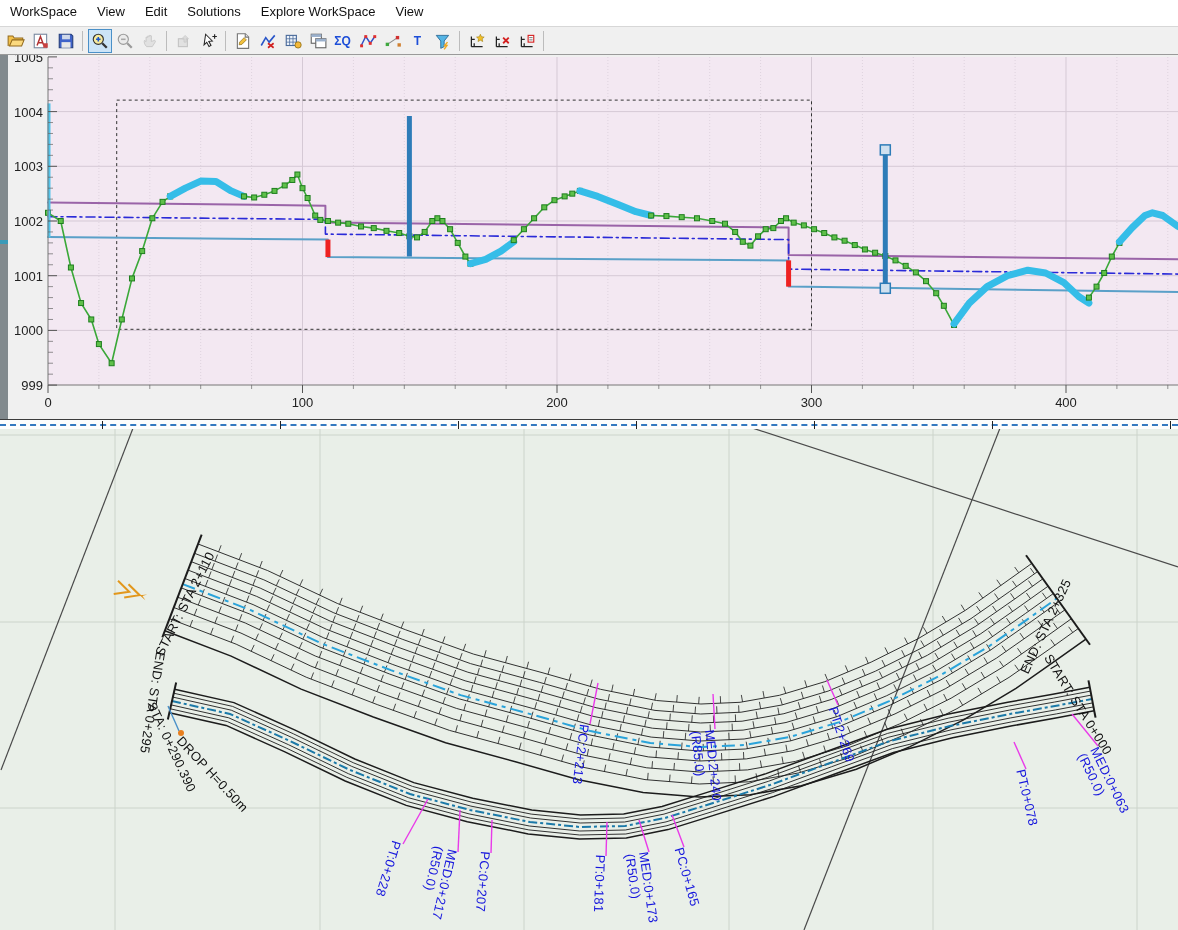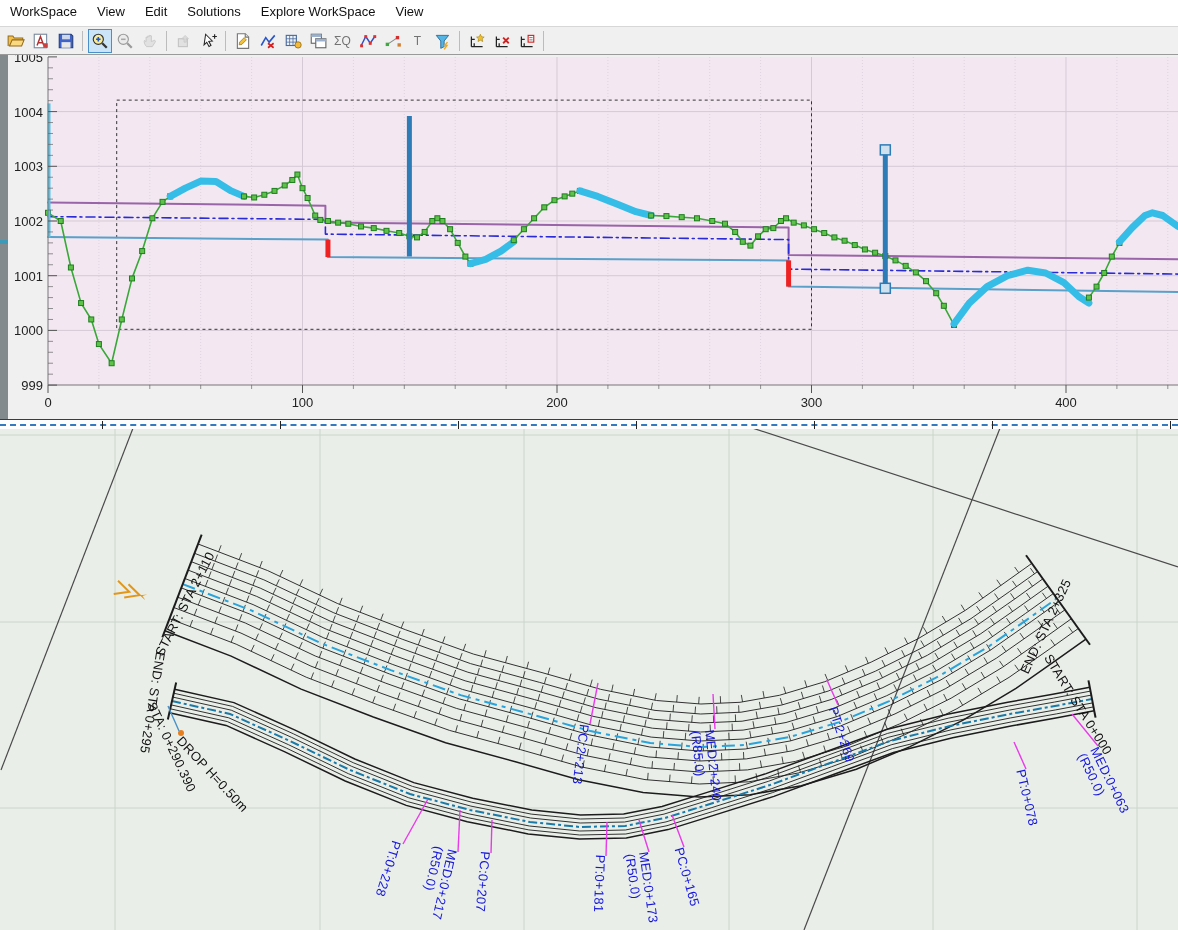--- a/index.html
+++ b/index.html
@@ -11,21 +11,21 @@
     display:flex; align-items:flex-start; font-size:13px; color:#111; }
   .menu-item { padding:4px 10px; cursor:default; }
 
   
   .toolbar { height:28px; background:#f0f0f0; border-bottom:1px solid #9a9a9a;
     display:flex; align-items:center; padding-left:3px; }
   .tb { width:24px; height:24px; display:inline-flex; align-items:center;
     justify-content:center; margin:0 0.5px; border:1px solid transparent; }
   .tb.active { background:#cce4f7; border:1px solid #4a90c8; }
   .tb.disabled { opacity:.45; filter:grayscale(1); }
-  .tb.txt { font-size:12px; font-weight:normal; color:#737373; }
+  .tb.txt { font-size:12px; font-weight:bold; color:#1d4ed8; }
   .tbsep { width:1px; height:20px; background:#bcbcbc; margin:0 4px; }
 
   
   .profile-pane { position:relative; height:364px; background:#f0f0f0; }
   #profile-svg { position:absolute; left:0; top:0; }
   .edge-strip { position:absolute; left:0; top:0; width:8px; height:100%;
     background:#828a8e; z-index:5; }
   .edge-strip .mark { position:absolute; left:0; width:8px; height:4px; background:#3a9ab8; top:185px; }
 
   

